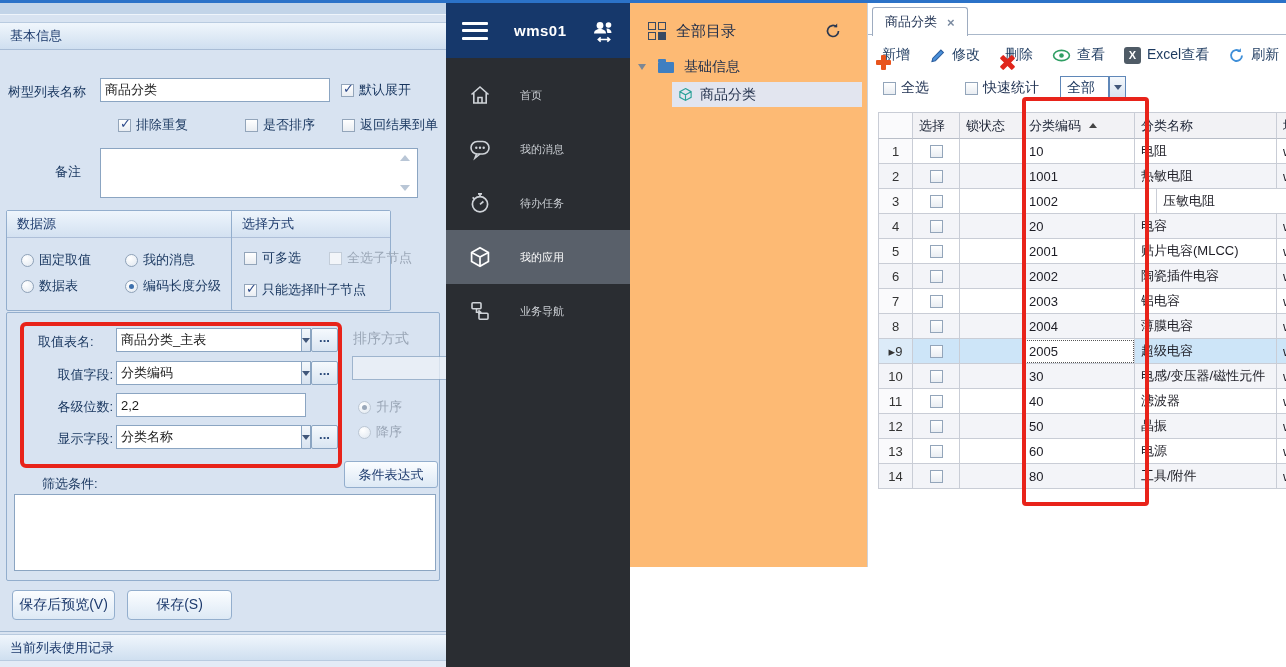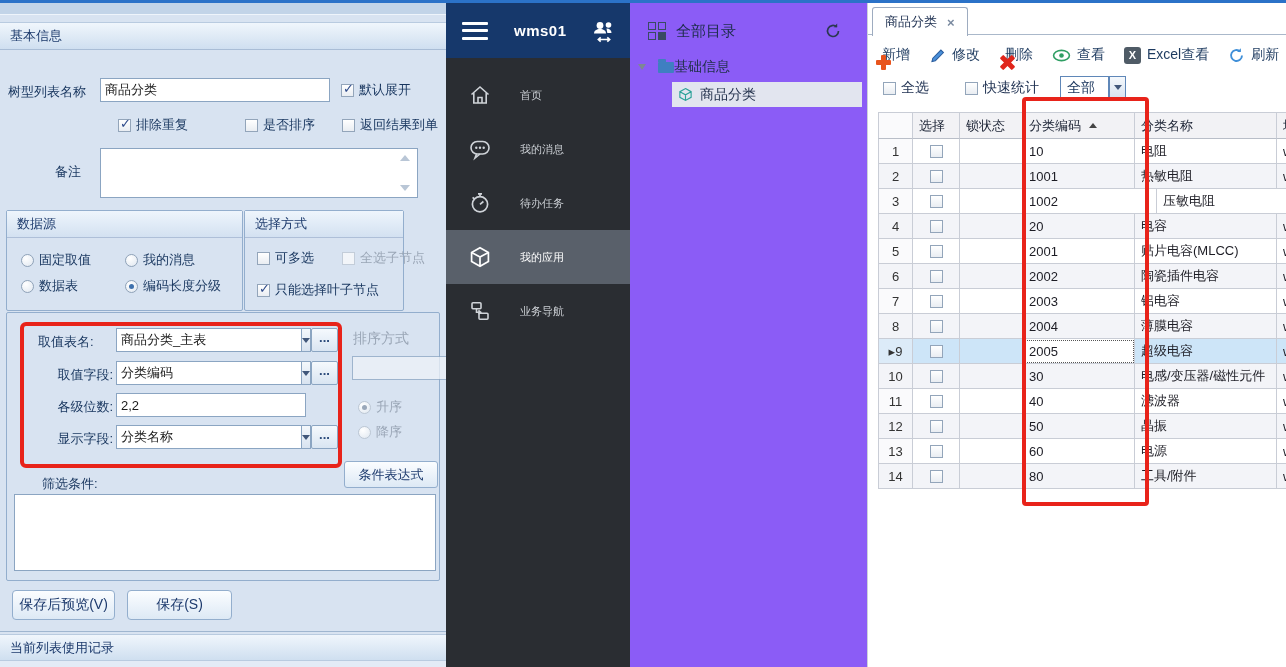--- a/index.html
+++ b/index.html
@@ -51,32 +51,32 @@
   .hamburger span{display:block;height:3px;background:#fff;border-radius:1px;}
   .sb-title{color:#fff;font-weight:bold;font-size:15px;margin-left:26px;letter-spacing:.5px;}
   .sb-people{margin-left:auto;margin-right:12px;}
   .sb-menu{position:absolute;left:0;top:65px;width:184px;}
   .side-item{height:54px;display:flex;align-items:center;color:#ccd0d5;font-size:11px;cursor:default;}
   .side-item .icn{width:24px;height:24px;margin-left:22px;display:flex;align-items:center;justify-content:center;color:#cfd3d8;}
   .side-item .side-label{margin-left:28px;}
   .side-item.active{background:#59606a;color:#fff;}
   .side-item.active .icn{color:#fff;}
   
-  .tree-panel{left:630px;top:3px;width:238px;height:664px;background:#8b5cf6;border-right:1px solid #cdd2da;box-sizing:border-box;}
+  .tree-panel{left:630px;top:3px;width:238px;height:564px;background:#fdba74;border-right:1px solid #cdd2da;box-sizing:border-box;}
   .tp-header{position:absolute;left:0;top:12px;width:238px;height:32px;display:flex;align-items:center;}
   .grid-icon{width:18px;height:18px;margin-left:18px;display:grid;grid-template-columns:8px 8px;grid-template-rows:8px 8px;gap:2px;}
   .grid-icon span{border:1.5px solid #394a63;box-sizing:border-box;}
   .grid-icon span.fill{background:#394a63;}
   .tp-title{margin-left:10px;font-size:15px;color:#1c2c4a;}
   .tp-refresh{margin-left:auto;margin-right:26px;color:#2b3850;}
   .tree-row{position:absolute;display:flex;align-items:center;}
   .caret{width:0;height:0;border-left:4.5px solid transparent;border-right:4.5px solid transparent;border-top:6px solid #7d8794;}
   .folder{width:16px;height:11px;background:#3f7fc1;border-radius:1px;position:relative;margin-left:12px;}
   .folder::before{content:"";position:absolute;left:0;top:-3px;width:8px;height:3px;background:#3f7fc1;border-radius:1px 1px 0 0;}
-  .tree-label{margin-left:0;font-size:14px;color:#22314c;}
+  .tree-label{margin-left:10px;font-size:14px;color:#22314c;}
   .tree-sel{background:#e2e5ef;}
   
   .main{left:868px;top:3px;width:418px;height:664px;background:#fff;overflow:hidden;}
   .tabbar{position:absolute;left:0;top:2px;width:418px;height:30px;border-bottom:1px solid #aab8ca;box-sizing:border-box;}
   .tab{position:absolute;left:4px;top:2px;height:28px;background:#fff;border:1px solid #9eacc0;border-bottom:none;
        border-radius:3px 3px 0 0;display:flex;align-items:center;padding:0 12px;gap:10px;font-size:13px;color:#1d2f50;}
   .tab-close{color:#7a8aa0;font-weight:bold;font-size:13px;cursor:default;}
   .toolbar{position:absolute;left:8px;top:39px;height:26px;display:flex;align-items:center;gap:19px;white-space:nowrap;}
   .tool{display:flex;align-items:center;gap:6px;font-size:14px;color:#1d3a5f;cursor:default;}
   .plus-icon{position:relative;width:15px;height:15px;}
@@ -165,21 +165,21 @@
       <div class="abs cbrow" style="left:14px;top:66px">
         <span class="radio"></span>
         <span class="lbl">数据表</span>
       </div>
       <div class="abs cbrow" style="left:118px;top:66px">
         <span class="radio selected"></span>
         <span class="lbl">编码长度分级</span>
       </div>
     </div>
 
-    <div class="abs group" style="left:244px;top:207px;width:160px;height:101px">
+    <div class="abs group" style="left:231px;top:207px;width:160px;height:101px">
       <div class="group-title">选择方式</div>
       <div class="abs cbrow" style="left:12px;top:38px">
         <span class="cb"></span>
         <span class="lbl">可多选</span>
       </div>
       <div class="abs cbrow" style="left:97px;top:38px">
         <span class="cb disabled"></span>
         <span class="lbl disabled-text">全选子节点</span>
       </div>
       <div class="abs cbrow" style="left:12px;top:70px">

